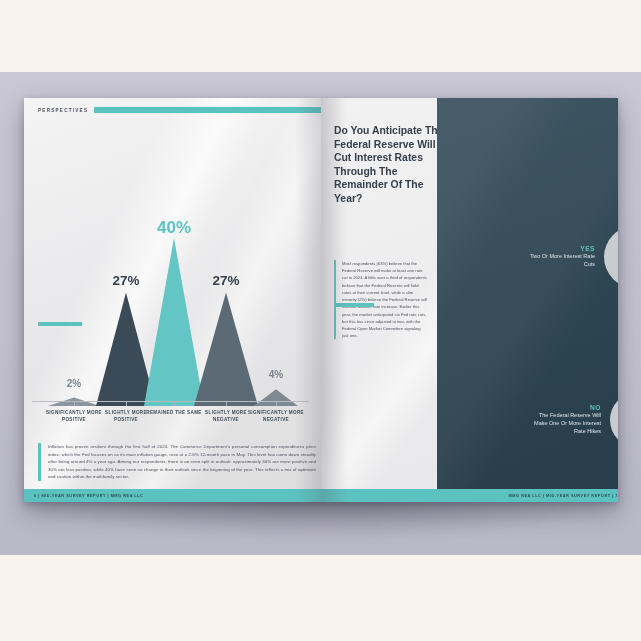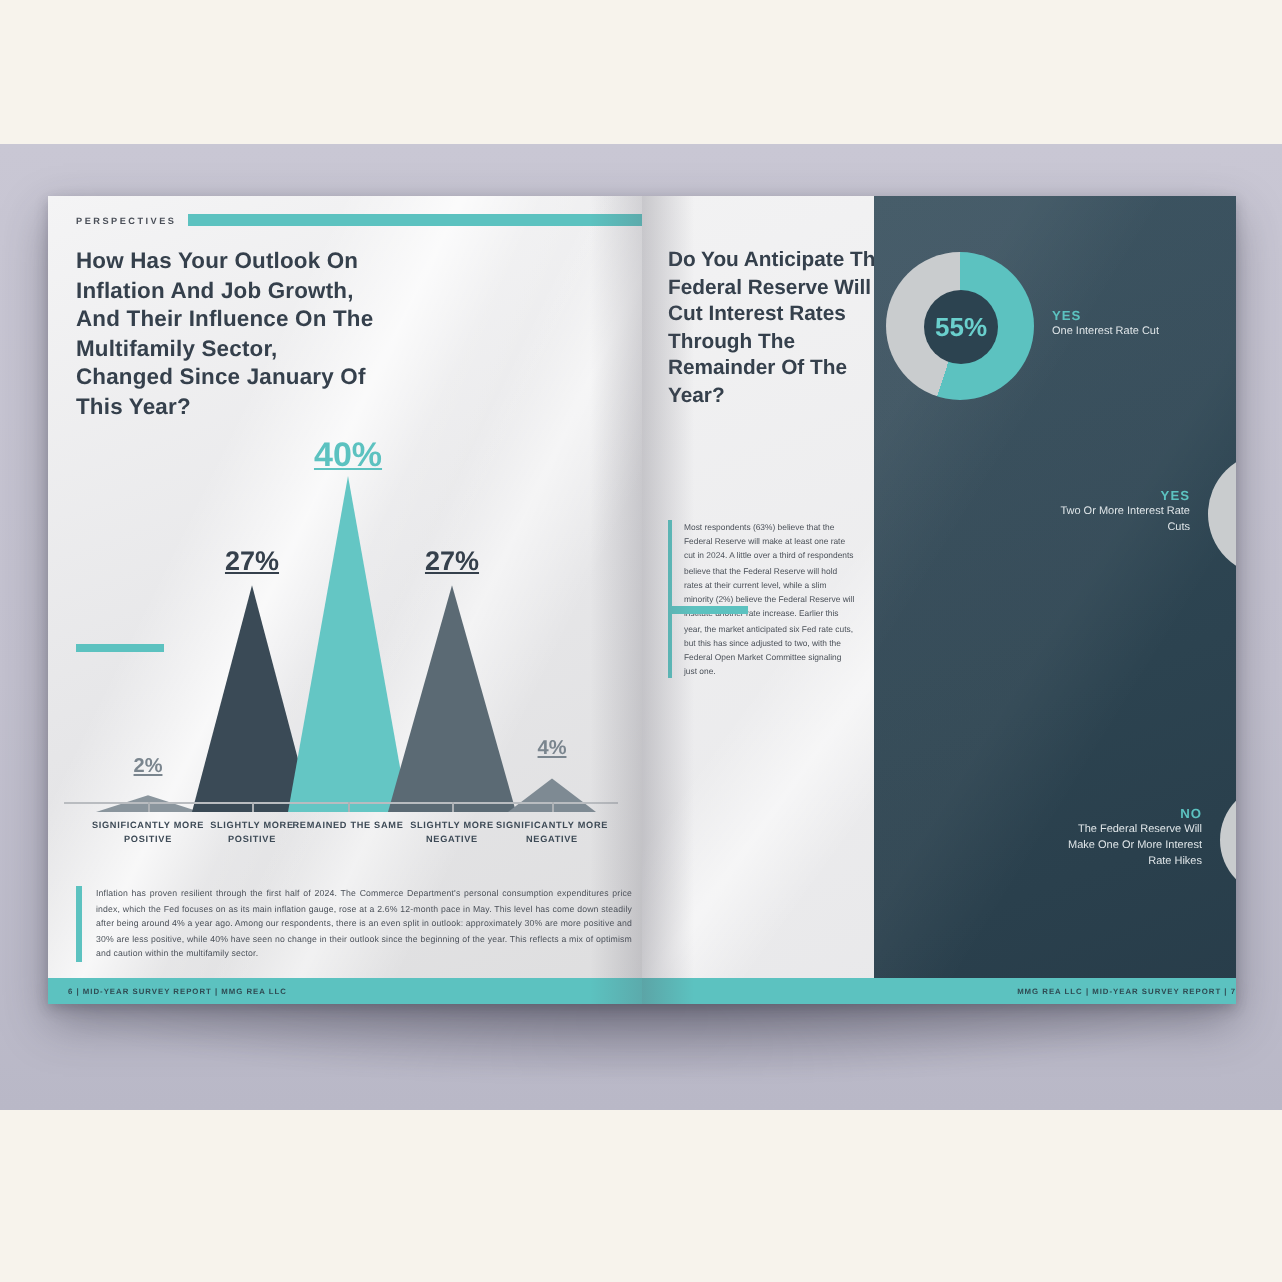--- a/index.html
+++ b/index.html
@@ -67,21 +67,20 @@
     position:absolute;left:14px;top:26px;width:150px;
     font-size:11.2px;line-height:1.30;font-weight:700;color:#35404c;letter-spacing:.1px;
   }
   .lhead-rule{position:absolute;left:14px;top:224px;width:44px;height:4px;background:#5cc2c0;}
 
   
   .chart{position:absolute;left:6px;top:130px;width:285px;height:178px;}
   .peak-label{
     position:absolute;font-weight:700;color:#35404c;text-align:center;transform:translateX(-50%);
     white-space:nowrap;
-    text-decoration:underline;
   }
   .axis{position:absolute;left:8px;top:303px;width:277px;height:1.2px;background:#b9bcc0;}
   .tick{position:absolute;width:1.1px;height:5px;background:#aeb2b6;}
   .xlabels{position:absolute;left:6px;top:311px;width:285px;height:28px;}
   .xlab{
     position:absolute;width:58px;transform:translateX(-50%);text-align:center;
     font-size:4.6px;line-height:1.55;font-weight:700;letter-spacing:.35px;color:#3d4a56;
   }
 
   .note{
@@ -143,21 +142,20 @@
   <div class="spread">
 
     <div class="page page-left">
       <div class="photo-wash"></div>
 
       <div class="kicker-row">
         <div class="kicker">PERSPECTIVES</div>
         <div class="kicker-bar"></div>
       </div>
 
-      <div class="lhead">How Has Your Outlook On Inflation And Job Growth, And Their Influence On The Multifamily Sector, Changed Since January Of This Year?</div>
       <div class="lhead-rule"></div>
 
       <div class="chart">
         <svg width="285" height="178" viewBox="0 0 285 178">
           <g id="peaks">
               <polygon points="44,169.6 70,178 18,178" fill="#8a959d"></polygon>
               <polygon points="96,64.6 126,178 66,178" fill="#3a4a56"></polygon>
               <polygon points="144,10 174,178 114,178" fill="#64c6c4"></polygon>
               <polygon points="196,64.6 228,178 164,178" fill="#5b6a74"></polygon>
               <polygon points="246,161.2 268,178 224,178" fill="#7e8a93"></polygon>
@@ -192,29 +190,20 @@
       </div>
 
     <div class="page page-right">
       <div class="photo-wash2"></div>
 
       <div class="rhead">Do You Anticipate The Federal Reserve Will Cut Interest Rates Through The Remainder Of The Year?</div>
       <div class="rnote">Most respondents (63%) believe that the Federal Reserve will make at least one rate cut in 2024. A little over a third of respondents believe that the Federal Reserve will hold rates at their current level, while a slim minority (2%) believe the Federal Reserve will institute another rate increase. Earlier this year, the market anticipated six Fed rate cuts, but this has since adjusted to two, with the Federal Open Market Committee signaling just one.</div>
       <div class="rhead-rule"></div>
 
       <div class="darkpanel" id="darkpanel">
-          <div class="donut-row" style="top: 28px; left: 6px;">
-            <div class="donut" style="width: 74px; height: 74px; background: conic-gradient(rgb(92, 194, 192) 0%, rgb(92, 194, 192) 55%, rgb(201, 204, 206) 55%, rgb(201, 204, 206) 100%);">
-              <div class="donut-hole" style="width: 37px; height: 37px; left: 19px; top: 19px; font-size: 13px;">55%</div>
-            </div>
-            <div class="dlab right" style="width: 78px;">
-              <div class="yes">YES</div>
-              <div class="desc">One Interest Rate Cut</div>
-            </div>
-          </div>
           <div class="donut-row" style="top: 128px; left: 86px;">
             <div class="dlab left" style="width: 72px;">
               <div class="yes">YES</div>
               <div class="desc">Two Or More Interest Rate Cuts</div>
             </div>
             <div class="donut" style="width: 62px; height: 62px; background: conic-gradient(rgb(92, 194, 192) 0%, rgb(92, 194, 192) 8%, rgb(201, 204, 206) 8%, rgb(201, 204, 206) 100%);"></div>
           </div>
           <div class="donut-row" style="top: 294px; left: 92px;">
             <div class="dlab left" style="width: 72px;">
               <div class="yes">NO</div>

